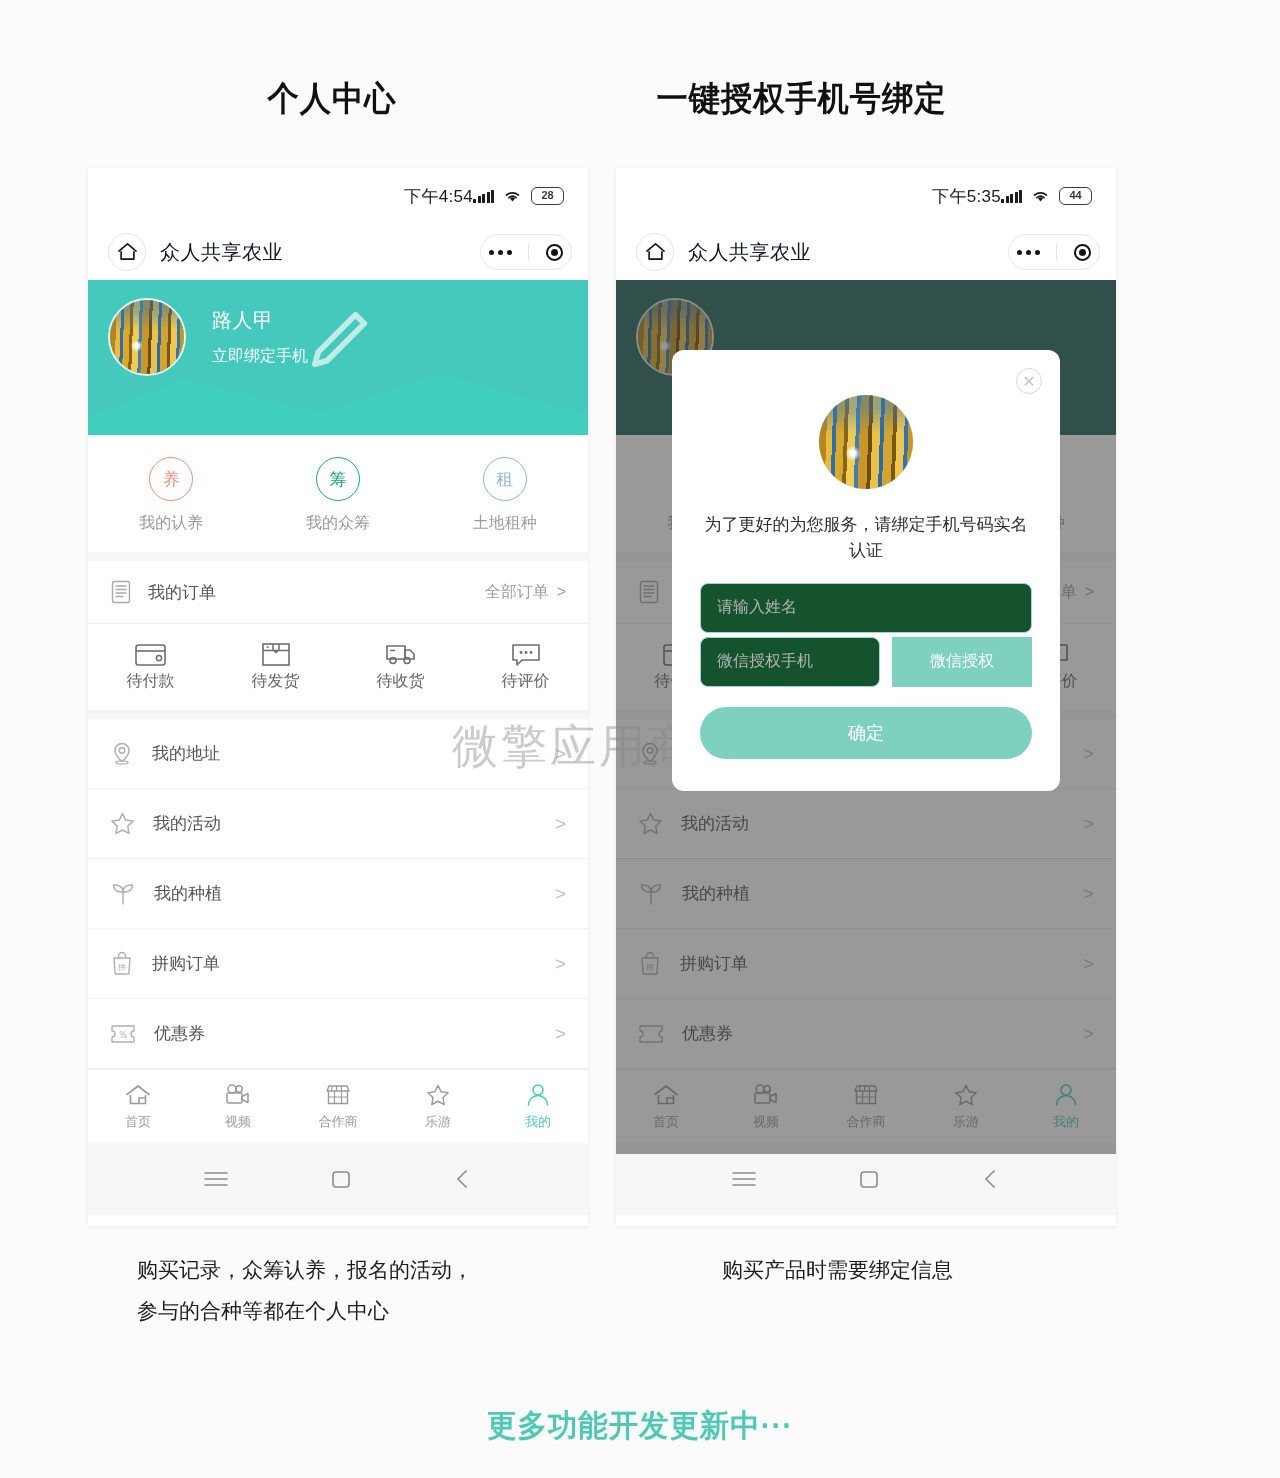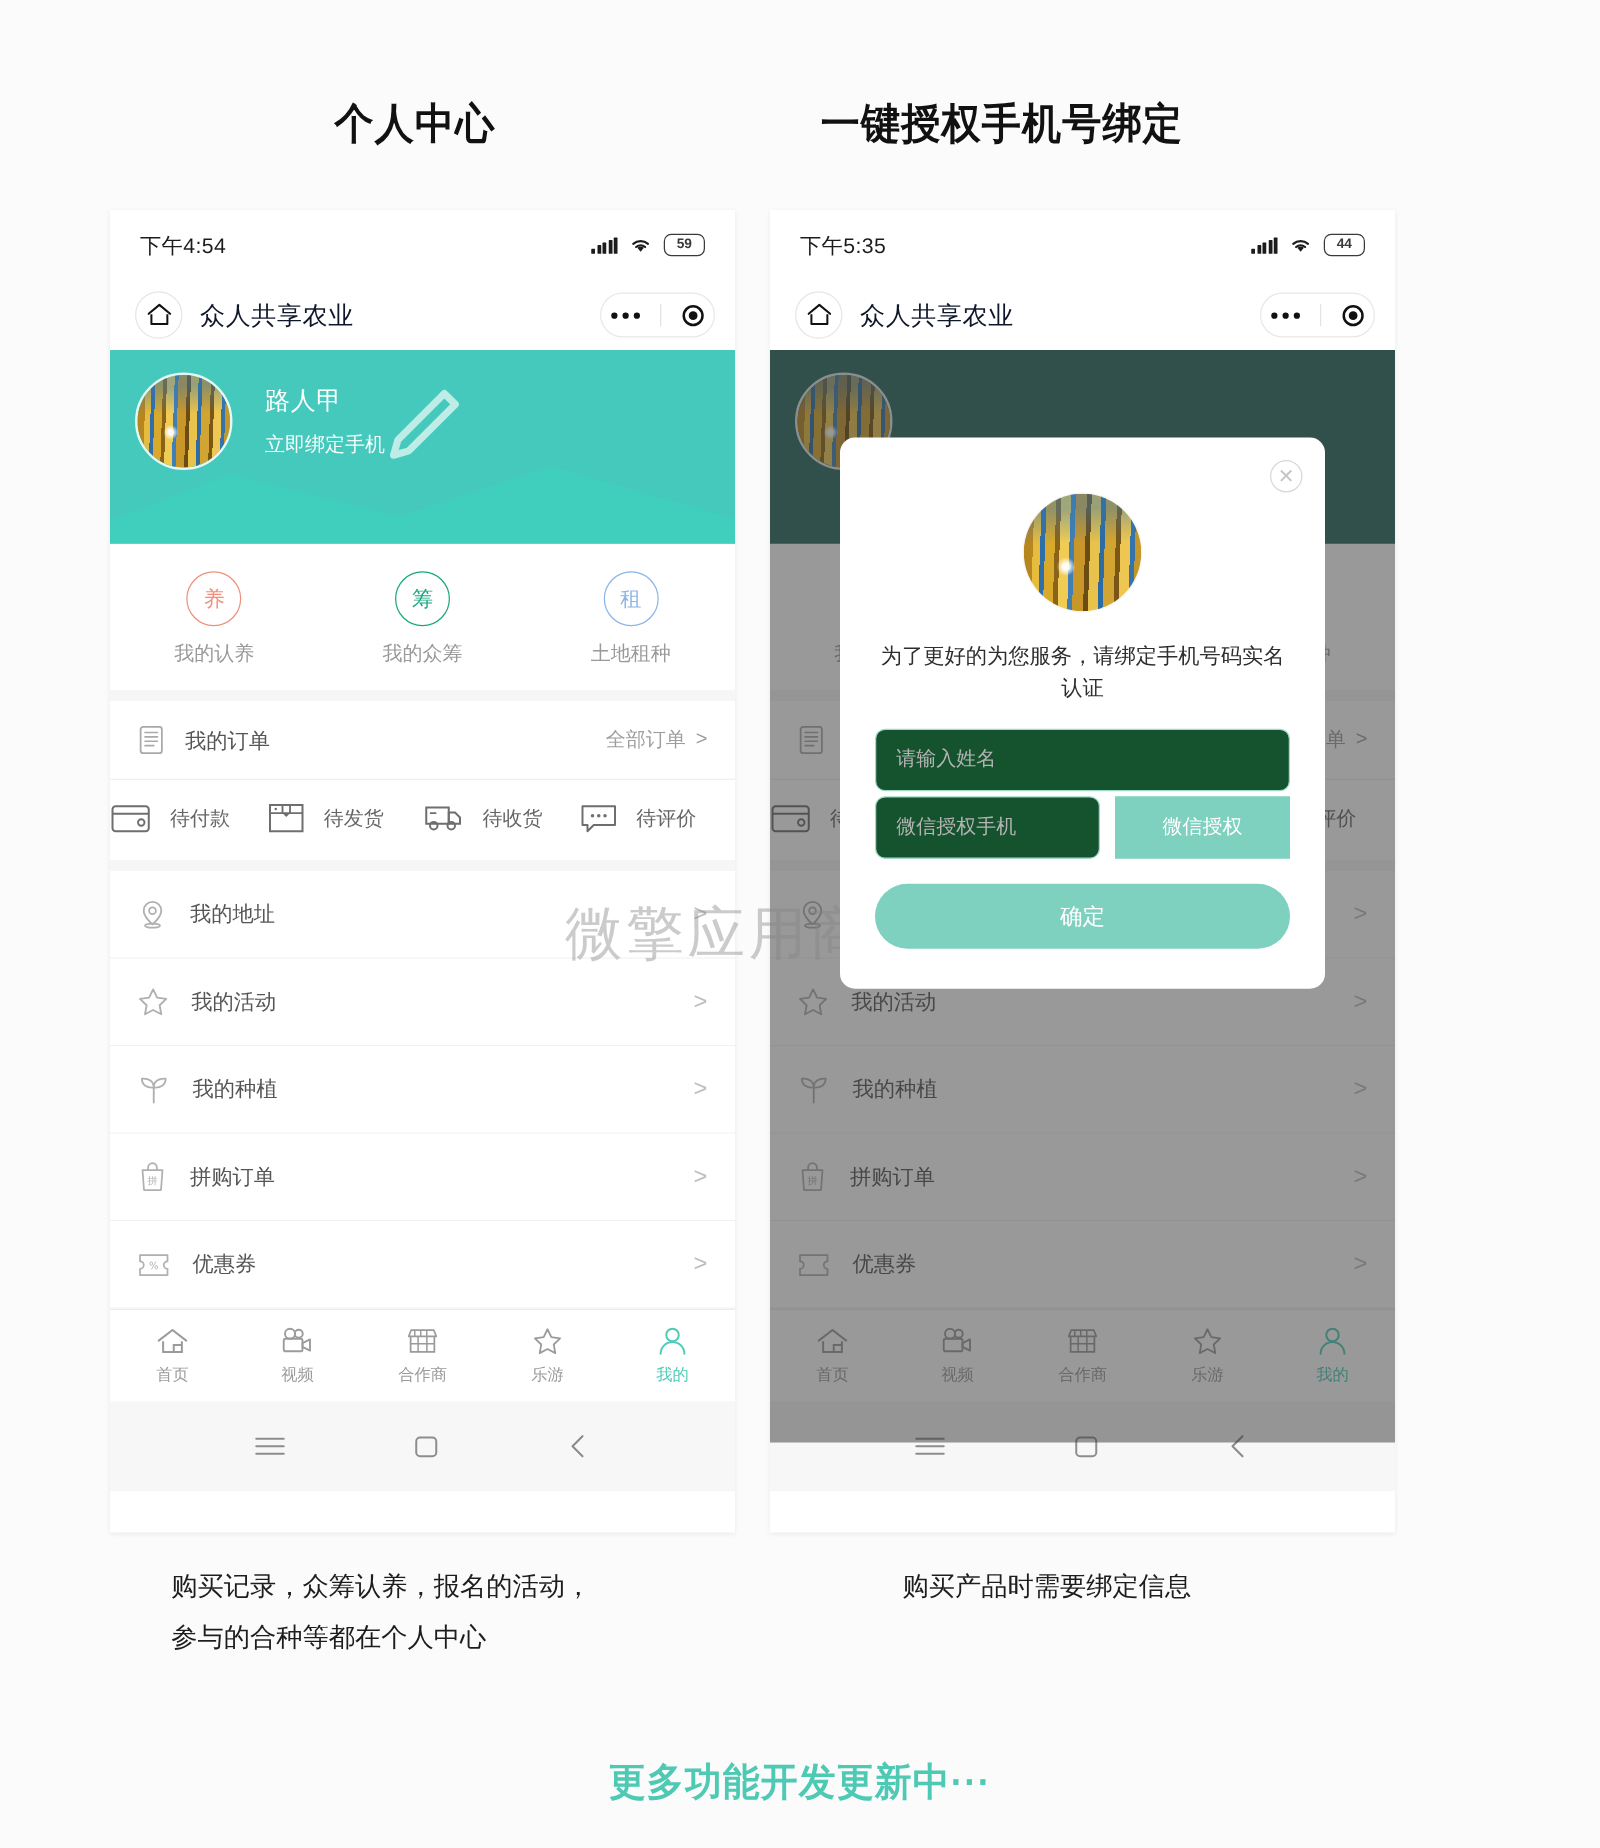--- a/index.html
+++ b/index.html
@@ -28,21 +28,21 @@
     background: #ffffff;
     overflow: hidden;
     box-shadow: 0 1px 4px rgba(0,0,0,0.07);
   }
   #phone-left  { left: 88px; }
   #phone-right { left: 616px; }
 
   
   .statusbar {
     height: 56px; display: flex; align-items: center;
-    justify-content: space-between; padding: 0 24px;
+    justify-content: flex-end; padding: 0 24px;
     background: #ffffff;
   }
   .status-time { font-size: 17px; color: #1c1c1c; letter-spacing: .3px; }
   .status-icons { display: flex; align-items: center; gap: 9px; }
   .signal { display: flex; align-items: flex-end; gap: 1.5px; height: 13px; }
   .signal i { display:block; width: 3px; background: #1c1c1c; border-radius: .5px; }
   .signal i:nth-child(1){height:4px} .signal i:nth-child(2){height:6.5px}
   .signal i:nth-child(3){height:9px} .signal i:nth-child(4){height:11px}
   .signal i:nth-child(5){height:13px}
   .battery {
@@ -118,21 +118,21 @@
 
   
   .order-head {
     height: 62px; display: flex; align-items: center; padding: 0 22px; background:#fff;
   }
   .order-head .ttl { font-size: 17px; color: #555; margin-left: 16px; }
   .order-head .all { margin-left: auto; font-size: 16px; color: #9e9e9e; display:flex; align-items:center; gap:8px;}
 
   
   .statuses { display: flex; background: #fff; padding: 16px 0 18px; }
-  .st { flex:1; display:flex; flex-direction:row; align-items:center; gap: 14px; }
+  .st { flex:1; display:flex; flex-direction:column; align-items:center; gap: 1px; }
   .st-label { font-size: 16px; color: #666; }
 
   
   .menu-item {
     height: 70px; display: flex; align-items: center; padding: 0 22px; background:#fff;
     border-bottom: 1px solid #f1f1f1;
   }
   .menu-item .lbl { font-size: 17px; color: #555; margin-left: 18px; }
   .menu-item .chev { margin-left: auto; color: #bdbdbd; font-size: 19px; }
 
@@ -223,21 +223,21 @@
             <i></i>
             <i></i>
             <i></i>
             <i></i>
           </span>
         <svg width="19" height="14" viewBox="0 0 19 14">
           <path d="M9.5 12.4l-2.6-3.2a4.1 4.1 0 0 1 5.2 0z" fill="#1c1c1c"></path>
           <path d="M3.6 6.1a9 9 0 0 1 11.8 0" stroke="#1c1c1c" stroke-width="1.7" fill="none" stroke-linecap="round"></path>
           <path d="M5.9 8.6a5.6 5.6 0 0 1 7.2 0" stroke="#1c1c1c" stroke-width="1.7" fill="none" stroke-linecap="round"></path>
         </svg>
-        <span class="battery">59</span>
+        <span class="battery">28</span>
       </div>
     </div>
 
     <div class="navbar">
       <div class="home-btn">
         <svg width="21" height="20" viewBox="0 0 22 21">
           <path d="M2 9.5L11 2l9 7.5" stroke="#111" stroke-width="1.7" fill="none" stroke-linecap="round" stroke-linejoin="round"></path>
           <path d="M4.3 9.8V18h13.4V9.8" stroke="#111" stroke-width="1.7" fill="none" stroke-linejoin="round"></path>
         </svg>
       </div>

